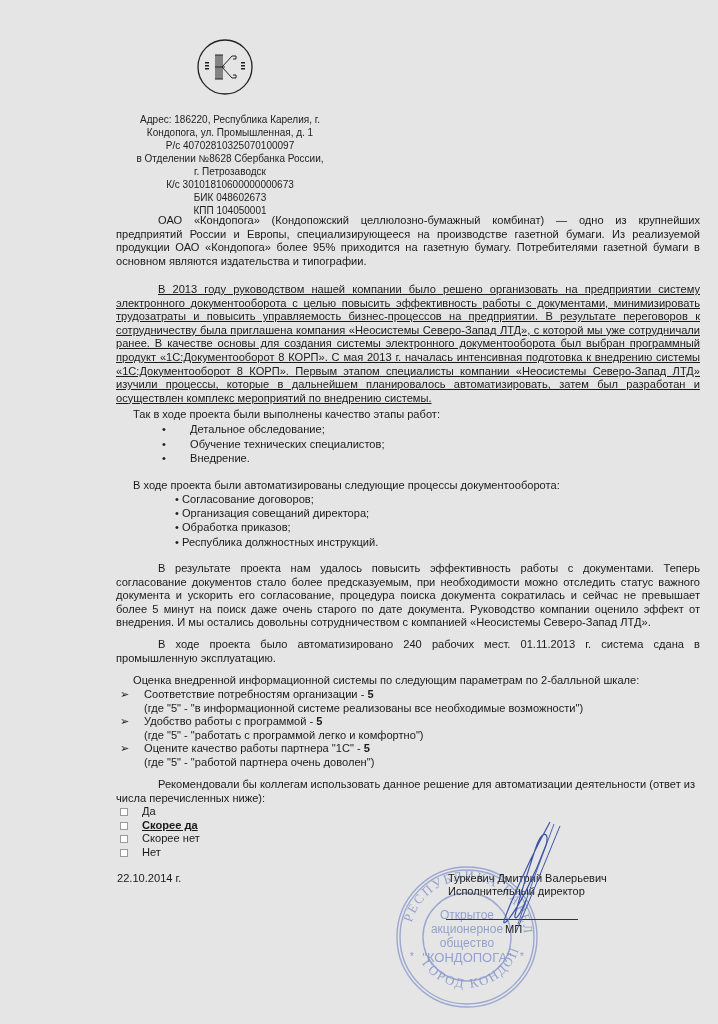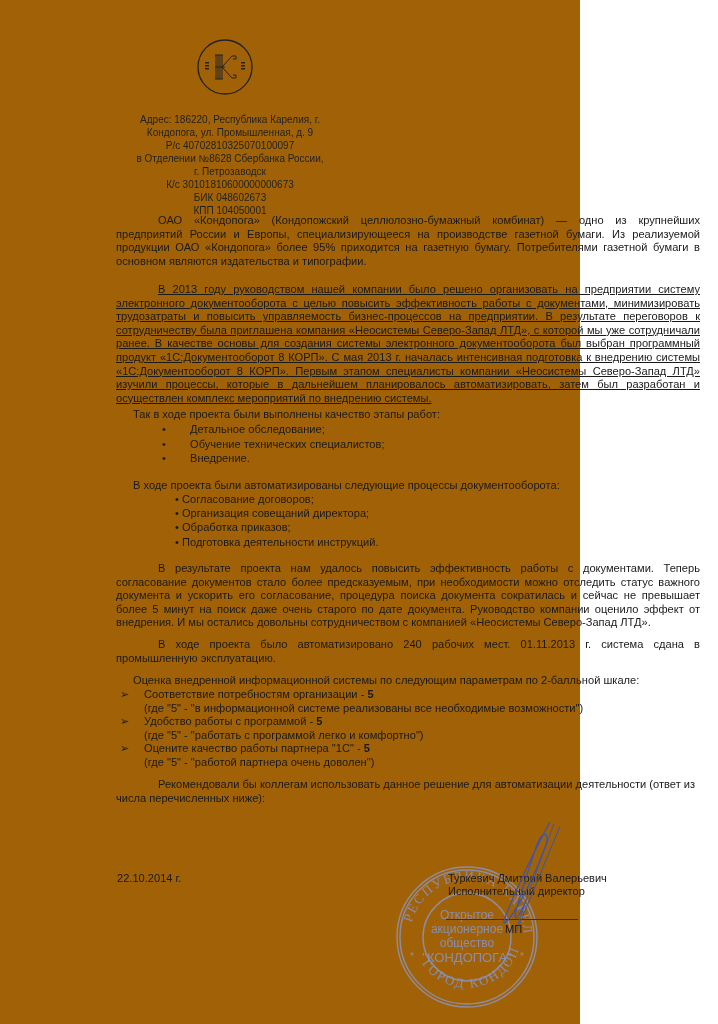--- a/index.html
+++ b/index.html
@@ -1,20 +1,20 @@
 <!DOCTYPE html>
 <html><head>
   <meta charset="utf-8">
   <style>
     html, body { margin: 0; padding: 0; background: #ffffff; }
     body {
       width: 718px; height: 1024px; position: relative; overflow: hidden;
       font-family: "Liberation Sans", sans-serif; color: #1a1a1a;
     }
-    .page { position: absolute; left: 0; top: 0; width: 580px; height: 1024px; background: #a16207; }
+    .page { position: absolute; left: 0; top: 0; width: 718px; height: 1024px; background: #e5e5e5; }
 
     
     .logo {
       position: absolute; left: 196px; top: 38px; width: 58px; height: 58px;
     }
     .requisites {
       position: absolute; left: 110px; top: 113px; width: 240px;
       text-align: center; font-size: 10px; line-height: 13px; color: #222;
     }
     .requisites div { white-space: nowrap; }
@@ -85,21 +85,21 @@
           <rect x="9" y="30" width="4" height="1.5"></rect>
         <rect x="45" y="24" width="4" height="1.5"></rect>
           <rect x="45" y="27" width="4" height="1.5"></rect>
           <rect x="45" y="30" width="4" height="1.5"></rect>
       </g>
     </svg>
   </div>
 
   <div class="requisites">
     <div>Адрес: 186220, Республика Карелия, г.</div>
-    <div>Кондопога, ул. Промышленная, д. 9</div>
+    <div>Кондопога, ул. Промышленная, д. 1</div>
     <div>Р/с 40702810325070100097</div>
     <div>в Отделении №8628 Сбербанка России,</div>
     <div>г. Петрозаводск</div>
     <div>К/с 30101810600000000673</div>
     <div>БИК 048602673</div>
     <div>КПП 104050001</div>
   </div>
 
   <div id="p1" class="text just indent">ОАО «Кондопога» (Кондопожский целлюлозно-бумажный комбинат) — одно из крупнейших предприятий России и Европы, специализирующееся на производстве газетной бумаги. Из реализуемой продукции ОАО «Кондопога» более 95% приходится на газетную бумагу. Потребителями газетной бумаги в основном являются издательства и типографии.</div>
 
@@ -110,37 +110,43 @@
     <div class="li"><span class="dot">•</span><span>Детальное обследование;</span></div>
     <div class="li"><span class="dot">•</span><span>Обучение технических специалистов;</span></div>
     <div class="li"><span class="dot">•</span><span>Внедрение.</span></div>
   </div>
 
   <div id="p4-intro" class="text">В ходе проекта были автоматизированы следующие процессы документооборота:</div>
   <div id="procs" class="text">
     <div class="li"><span>•</span> <span>Согласование договоров;</span></div>
     <div class="li"><span>•</span> <span>Организация совещаний директора;</span></div>
     <div class="li"><span>•</span> <span>Обработка приказов;</span></div>
-    <div class="li"><span>•</span> <span>Подготовка деятельности инструкций.</span></div>
+    <div class="li"><span>•</span> <span>Республика должностных инструкций.</span></div>
   </div>
 
   <div id="p5" class="text just indent">В результате проекта нам удалось повысить эффективность работы с документами. Теперь согласование документов стало более предсказуемым, при необходимости можно отследить статус важного документа и ускорить его согласование, процедура поиска документа сократилась и сейчас не превышает более 5 минут на поиск даже очень старого по дате документа. Руководство компании оценило эффект от внедрения. И мы остались довольны сотрудничеством с компанией «Неосистемы Северо-Запад ЛТД».</div>
   <div id="p6" class="text just indent">В ходе проекта было автоматизировано 240 рабочих мест. 01.11.2013 г. система сдана в промышленную эксплуатацию.</div>
 
   <div id="eval-intro" class="text">Оценка внедренной информационной системы по следующим параметрам по 2-балльной шкале:</div>
   <div id="eval" class="text">
     <div class="row"><span class="arrow">➢</span><span>Соответствие потребностям организации - </span><b>5</b></div>
     <div class="row">(где "5" - "в информационной системе реализованы все необходимые возможности")</div>
     <div class="row"><span class="arrow">➢</span><span>Удобство работы с программой - </span><b>5</b></div>
     <div class="row">(где "5" - "работать с программой легко и комфортно")</div>
     <div class="row"><span class="arrow">➢</span><span>Оцените качество работы партнера "1С" - </span><b>5</b></div>
     <div class="row">(где "5" - "работой партнера очень доволен")</div>
   </div>
 
   <div id="rec" class="text indent">Рекомендовали бы коллегам использовать данное решение для автоматизации деятельности (ответ из числа перечисленных ниже):</div>
+  <div id="answers" class="text">
+    <div class="li"><span class="box"></span><span>Да</span></div>
+    <div class="li"><span class="box"></span><span class="selected">Скорее да</span></div>
+    <div class="li"><span class="box"></span><span>Скорее нет</span></div>
+    <div class="li"><span class="box"></span><span>Нет</span></div>
+  </div>
 
   <div id="date" class="text">22.10.2014 г.</div>
 
   <div class="stamp">
     <svg width="150" height="150" viewBox="0 0 150 150">
       <defs>
         <path id="arcTop" d="M 18 75 A 57 57 0 0 1 132 75"></path>
         <path id="arcBot" d="M 22 82 A 54 54 0 0 0 128 82"></path>
       </defs>
       <g fill="none" stroke="#8a98cc" stroke-width="1.4" opacity="0.8">

